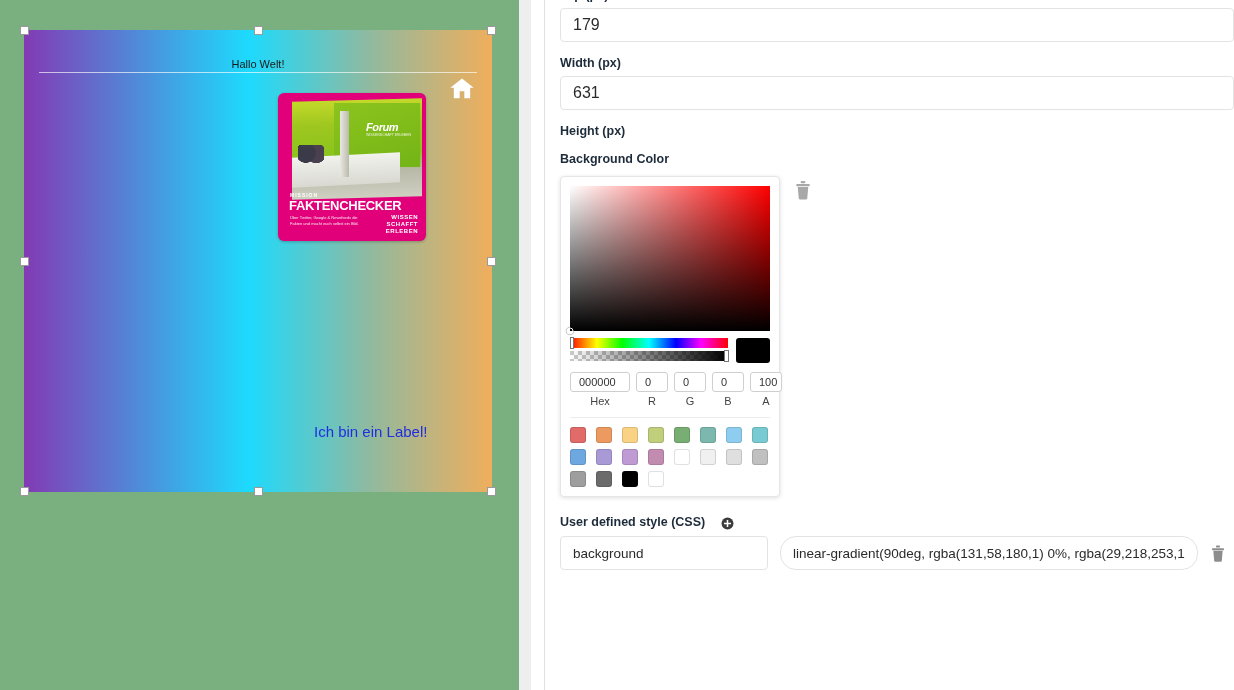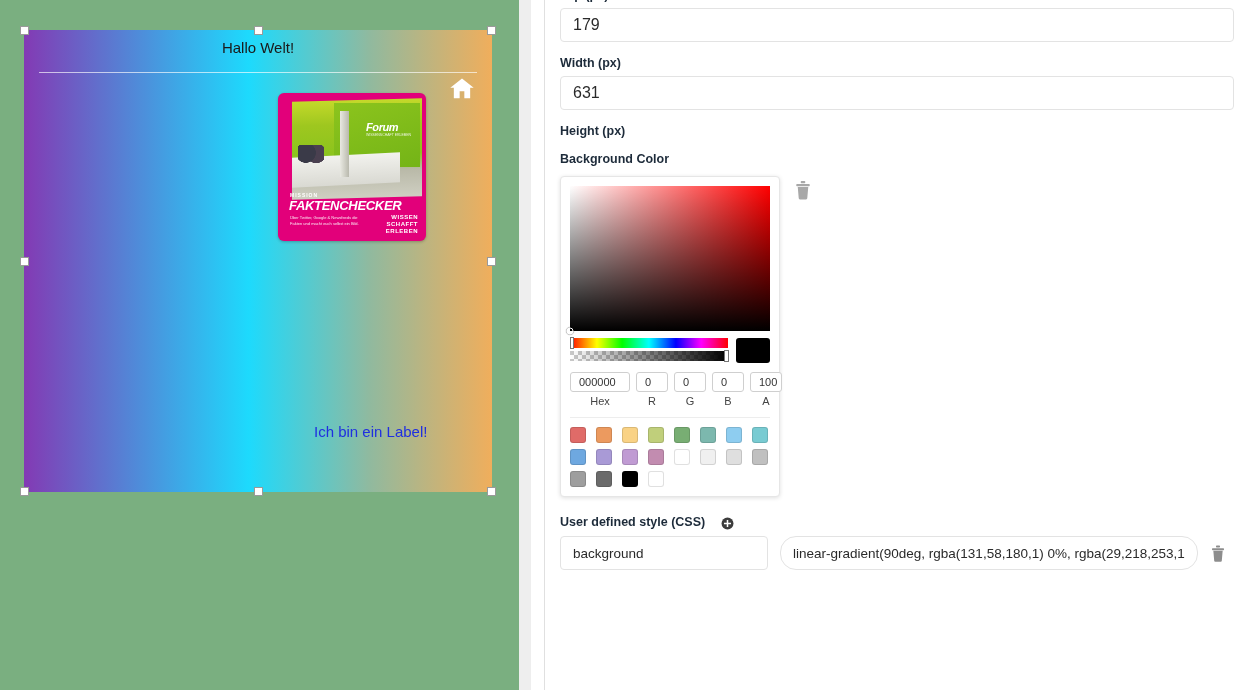--- a/index.html
+++ b/index.html
@@ -41,23 +41,23 @@
         rgba(131,58,180,1) 0%,
         rgba(29,218,253,1) 48%,
         rgba(146,186,160,0.95) 74%,
         rgba(240,174,92,1) 100%);
     overflow: hidden;
   }
 
   .canvas-title {
     position: absolute;
     left: 0; right: 0;
-    top: 9px;
+    top: 28px;
     text-align: center;
-    font-size: 15px;
+    font-size: 11px;
     color: #1a1a1a;
   }
   .canvas-rule {
     position: absolute;
     left: 15px; right: 15px;
     top: 42px;
     height: 1px;
     background: rgba(255,255,255,0.65);
   }
 
@@ -218,21 +218,20 @@
     color: #ffffff;
     letter-spacing: 1px;
   }
   .poster .ph-title {
     position: absolute;
     left: 11px; bottom: 28px;
     font-size: 13px;
     font-weight: bold;
     color: #ffffff;
     letter-spacing: -0.3px;
-    font-style: italic;
   }
   .poster .ph-body {
     position: absolute;
     left: 12px; bottom: 14px;
     width: 80px;
     font-size: 4px;
     line-height: 6px;
     color: rgba(255,255,255,0.9);
   }
   .poster .ph-claim {

